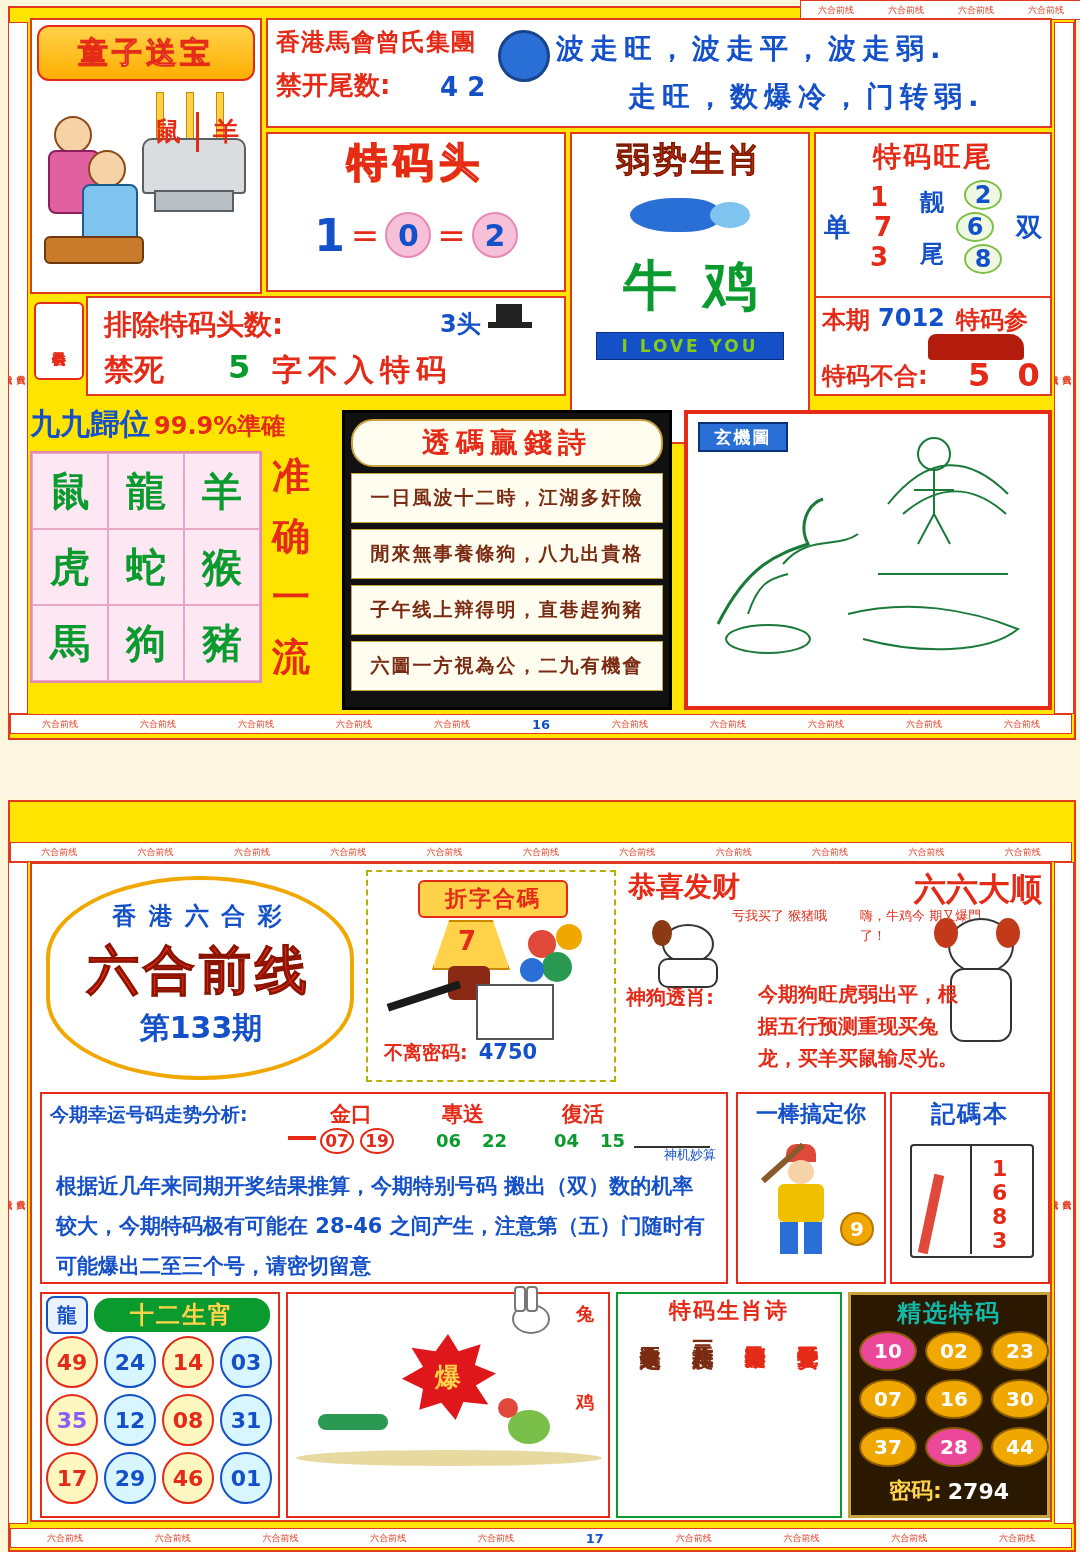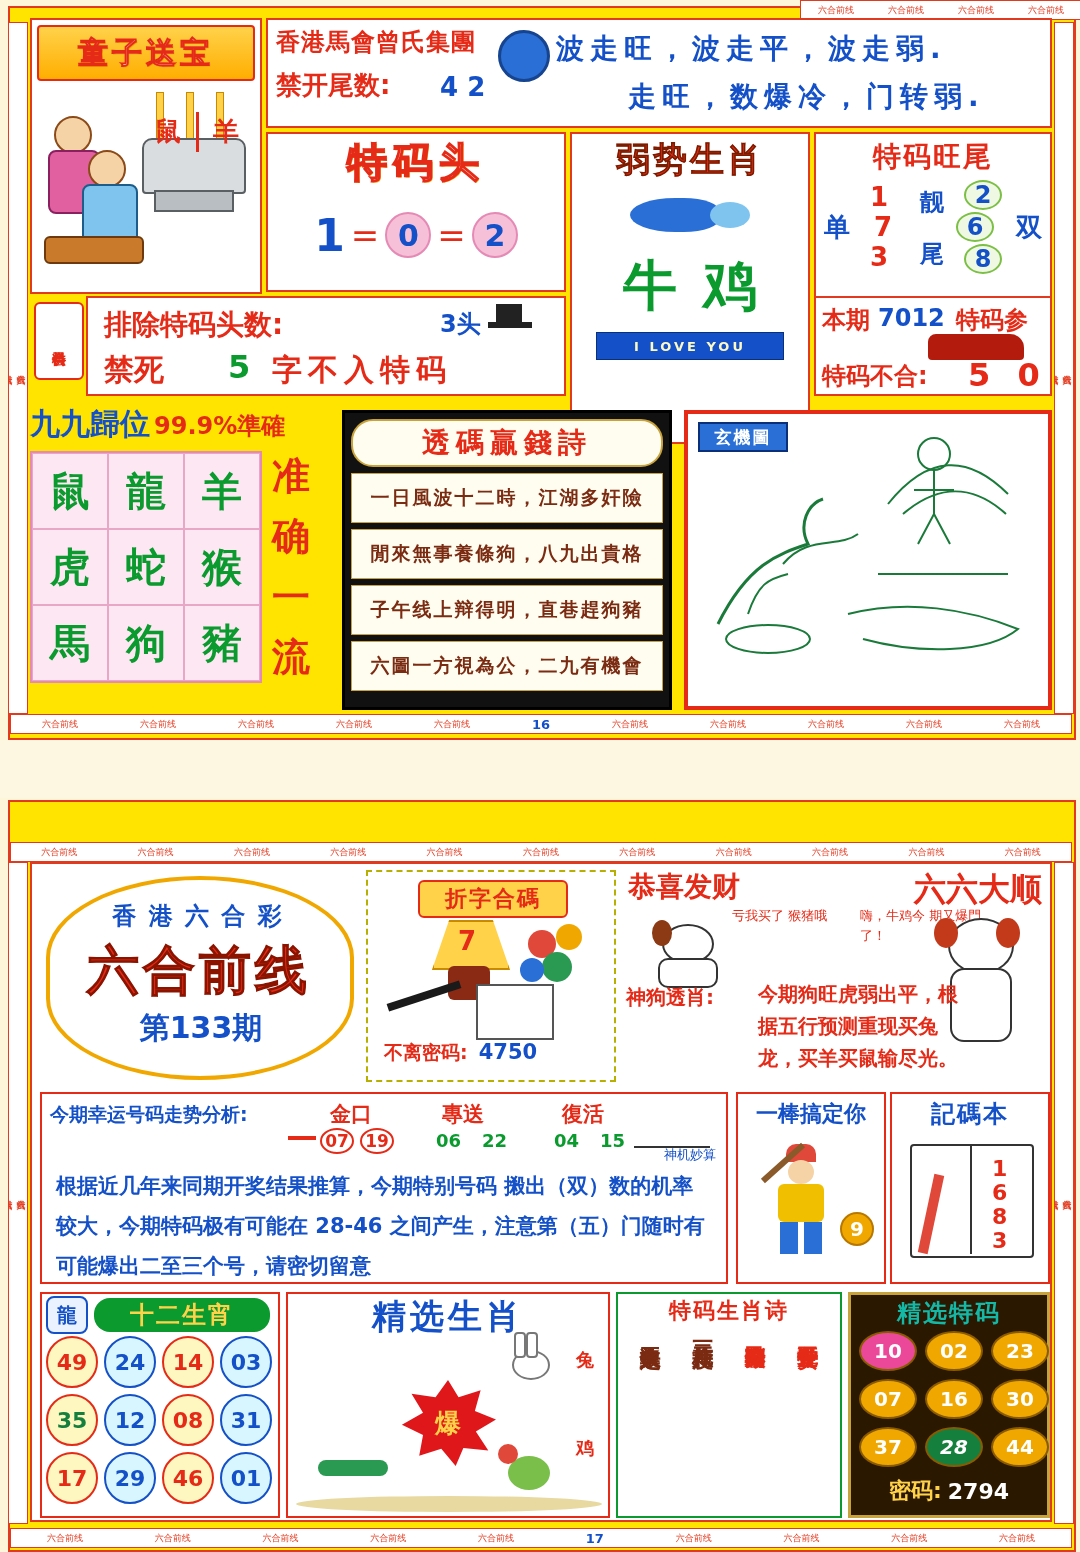--- a/index.html
+++ b/index.html
@@ -80,21 +80,21 @@
   <div class="edge-strip vstrip" style="left:1054px;top:22px;width:18px;height:690px;flex-direction:column;">
     <span>六合前线</span>
     <span>六合前线</span>
     <span>六合前线</span>
     <span>六合前线</span>
     <span>六合前线</span>
     <span>六合前线</span>
   </div>
 
   <div class="box redb white" style="left:30px;top:18px;width:232px;height:276px;">
-    <div class="center" style="margin:5px;height:52px;background:linear-gradient(#ffd24a,#ffae00);border:2px solid #e52b17;border-radius:4px;">
+    <div class="center" style="margin:5px;height:52px;background:linear-gradient(#ffd24a,#ffae00);border:2px solid #e52b17;border-radius:12px;">
       <span class="outline-txt" style="font-size:30px;font-weight:bold;letter-spacing:4px;">童子送宝</span>
     </div>
     <div style="position:relative;height:205px;">
 
       <div style="position:absolute;left:10px;top:20px;width:110px;height:150px;">
         <div style="position:absolute;left:12px;top:10px;width:34px;height:34px;border-radius:50%;background:#f6d3a6;border:2px solid #8b4a18;"></div>
         <div style="position:absolute;left:6px;top:44px;width:48px;height:60px;background:#e060a0;border:2px solid #8b2060;border-radius:8px;"></div>
         <div style="position:absolute;left:46px;top:44px;width:34px;height:34px;border-radius:50%;background:#f6d3a6;border:2px solid #8b4a18;"></div>
         <div style="position:absolute;left:40px;top:78px;width:52px;height:60px;background:#7fc4ef;border:2px solid #1c5d8b;border-radius:8px;"></div>
         <div style="position:absolute;left:2px;top:130px;width:96px;height:24px;background:#c97a2a;border:2px solid #6e3a0d;border-radius:6px;"></div>
@@ -150,21 +150,21 @@
     </div>
     <div class="center" style="height:58px;">
       <div style="width:90px;height:34px;background:#2a6fd6;border-radius:50% 40% 40% 50%;"></div>
       <div style="width:40px;height:26px;background:#7fc4ef;border-radius:50%;margin-left:-10px;"></div>
     </div>
     <div class="center" style="height:84px;gap:26px;">
       <span style="font-size:54px;font-weight:bold;color:#0a9a2e;">牛</span>
       <span style="font-size:54px;font-weight:bold;color:#0a9a2e;">鸡</span>
     </div>
     <div class="center" style="margin:4px 24px;height:26px;background:#1450c8;border:1px solid #0c2f7a;">
-      <span style="color:#fef9c3;font-size:13px;letter-spacing:3px;font-weight:bold;">I LOVE YOU</span>
+      <span style="color:#84cc16;font-size:17px;letter-spacing:3px;font-weight:bold;">I LOVE YOU</span>
     </div>
   </div>
 
   <div class="box white redb" style="left:814px;top:132px;width:238px;height:184px;">
     <div class="center" style="height:46px;">
       <span style="font-size:28px;font-weight:bold;color:#e52b17;letter-spacing:2px;">特码旺尾</span>
     </div>
     <div style="position:relative;height:110px;">
       <span style="position:absolute;left:8px;top:30px;font-size:26px;font-weight:bold;color:#1450c8;">单</span>
       <span style="position:absolute;right:8px;top:30px;font-size:26px;font-weight:bold;color:#1450c8;">双</span>
@@ -456,35 +456,32 @@
       </span>
       <span class="center" style="margin-left:6px;width:176px;height:34px;background:#0a9a2e;border-radius:16px;">
         <span style="font-size:24px;font-weight:bold;color:#ffd24a;letter-spacing:2px;">十二生宵</span>
       </span>
     </div>
     <div class="grid3" style="grid-template-columns:repeat(4,56px);grid-template-rows:repeat(3,56px);gap:2px;padding-left:4px;">
       <span class="ball" style="width:52px;height:52px;background:#fff7c0;border:2px solid #e52b17;color:#e52b17;font-size:22px;">49</span>
       <span class="ball" style="width:52px;height:52px;background:#d8f6ff;border:2px solid #1450c8;color:#1450c8;font-size:22px;">24</span>
       <span class="ball" style="width:52px;height:52px;background:#fff7c0;border:2px solid #e52b17;color:#e52b17;font-size:22px;">14</span>
       <span class="ball" style="width:52px;height:52px;background:#d8f6ff;border:2px solid #1450c8;color:#1450c8;font-size:22px;">03</span>
-      <span class="ball" style="width:52px;height:52px;background:#fff7c0;border:2px solid #e52b17;color:#15803d;font-size:22px;">35</span>
+      <span class="ball" style="width:52px;height:52px;background:#fff7c0;border:2px solid #e52b17;color:#8b5cf6;font-size:22px;">35</span>
       <span class="ball" style="width:52px;height:52px;background:#d8f6ff;border:2px solid #1450c8;color:#1450c8;font-size:22px;">12</span>
       <span class="ball" style="width:52px;height:52px;background:#fff7c0;border:2px solid #e52b17;color:#e52b17;font-size:22px;">08</span>
       <span class="ball" style="width:52px;height:52px;background:#d8f6ff;border:2px solid #1450c8;color:#1450c8;font-size:22px;">31</span>
       <span class="ball" style="width:52px;height:52px;background:#fff7c0;border:2px solid #e52b17;color:#e52b17;font-size:22px;">17</span>
       <span class="ball" style="width:52px;height:52px;background:#d8f6ff;border:2px solid #1450c8;color:#1450c8;font-size:22px;">29</span>
       <span class="ball" style="width:52px;height:52px;background:#fff7c0;border:2px solid #e52b17;color:#e52b17;font-size:22px;">46</span>
       <span class="ball" style="width:52px;height:52px;background:#d8f6ff;border:2px solid #1450c8;color:#1450c8;font-size:22px;">01</span>
     </div>
   </div>
 
   <div class="box white" style="left:286px;top:1292px;width:324px;height:226px;border:2px solid #e52b17;">
-    <div class="center" style="height:46px;">
-      <span style="font-size:34px;font-weight:bold;color:#1450c8;letter-spacing:4px;">精选生肖</span>
-    </div>
     <div style="position:relative;height:176px;">
       <div style="position:absolute;right:54px;top:0px;width:56px;height:44px;">
         <div style="position:absolute;left:14px;top:10px;width:34px;height:26px;border-radius:50%;background:#fff;border:2px solid #777;"></div>
         <div style="position:absolute;left:16px;top:-8px;width:8px;height:22px;border-radius:4px;background:#fff;border:2px solid #777;"></div>
         <div style="position:absolute;left:28px;top:-8px;width:8px;height:22px;border-radius:4px;background:#fff;border:2px solid #777;"></div>
       </div>
       <span style="position:absolute;right:14px;top:8px;font-size:18px;font-weight:bold;color:#e52b17;">兔</span>
       <div class="center" style="position:absolute;left:112px;top:40px;width:96px;height:86px;background:#e0171a;
                   clip-path:polygon(50% 0,61% 20%,84% 12%,78% 36%,100% 46%,79% 60%,92% 82%,66% 79%,58% 100%,43% 80%,20% 88%,24% 64%,2% 52%,24% 38%,12% 16%,37% 20%);">
         <span style="color:#ffd24a;font-size:26px;font-weight:bold;">爆</span>
@@ -518,21 +515,21 @@
       <span style="font-size:24px;font-weight:bold;color:#14b8a6;letter-spacing:2px;">精选特码</span>
     </div>
     <div class="grid3" style="grid-template-columns:repeat(3,62px);grid-template-rows:repeat(3,44px);gap:4px;padding-left:8px;">
       <span class="ball" style="width:58px;height:40px;background:#ec4899;border:2px solid #8a5a00;color:#fff;font-size:20px;">10</span>
       <span class="ball" style="width:58px;height:40px;background:#f0a800;border:2px solid #8a5a00;color:#fff;font-size:20px;">02</span>
       <span class="ball" style="width:58px;height:40px;background:#f0a800;border:2px solid #8a5a00;color:#fff;font-size:20px;">23</span>
       <span class="ball" style="width:58px;height:40px;background:#f0a800;border:2px solid #8a5a00;color:#fff;font-size:20px;">07</span>
       <span class="ball" style="width:58px;height:40px;background:#f0a800;border:2px solid #8a5a00;color:#fff;font-size:20px;">16</span>
       <span class="ball" style="width:58px;height:40px;background:#f0a800;border:2px solid #8a5a00;color:#fff;font-size:20px;">30</span>
       <span class="ball" style="width:58px;height:40px;background:#f0a800;border:2px solid #8a5a00;color:#fff;font-size:20px;">37</span>
-      <span class="ball" style="width:58px;height:40px;background:#15803d;border:2px solid #8a5a00;color:#fff;font-size:20px;font-style:italic;">28</span>
+      <span class="ball" style="width:58px;height:40px;background:#ec4899;border:2px solid #8a5a00;color:#fff;font-size:20px;">28</span>
       <span class="ball" style="width:58px;height:40px;background:#f0a800;border:2px solid #8a5a00;color:#fff;font-size:20px;">44</span>
     </div>
     <div class="center" style="height:40px;gap:6px;">
       <span style="font-size:22px;font-weight:bold;color:#ffd24a;">密码:</span>
       <span style="font-size:22px;font-weight:bold;color:#fff;">2794</span>
     </div>
   </div>
 
   <div class="footer-strip" style="top:1528px;">
     <span>六合前线</span>

